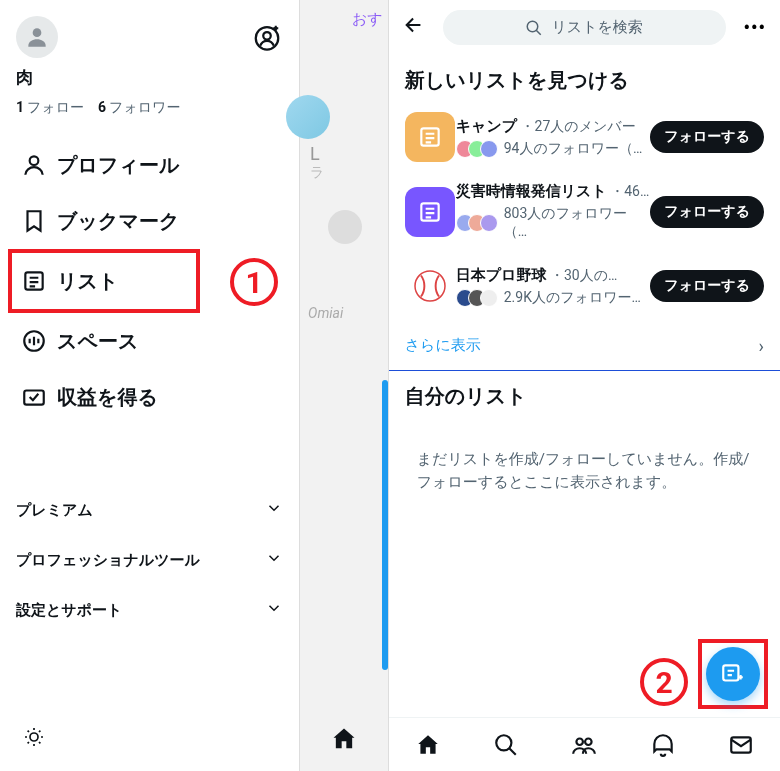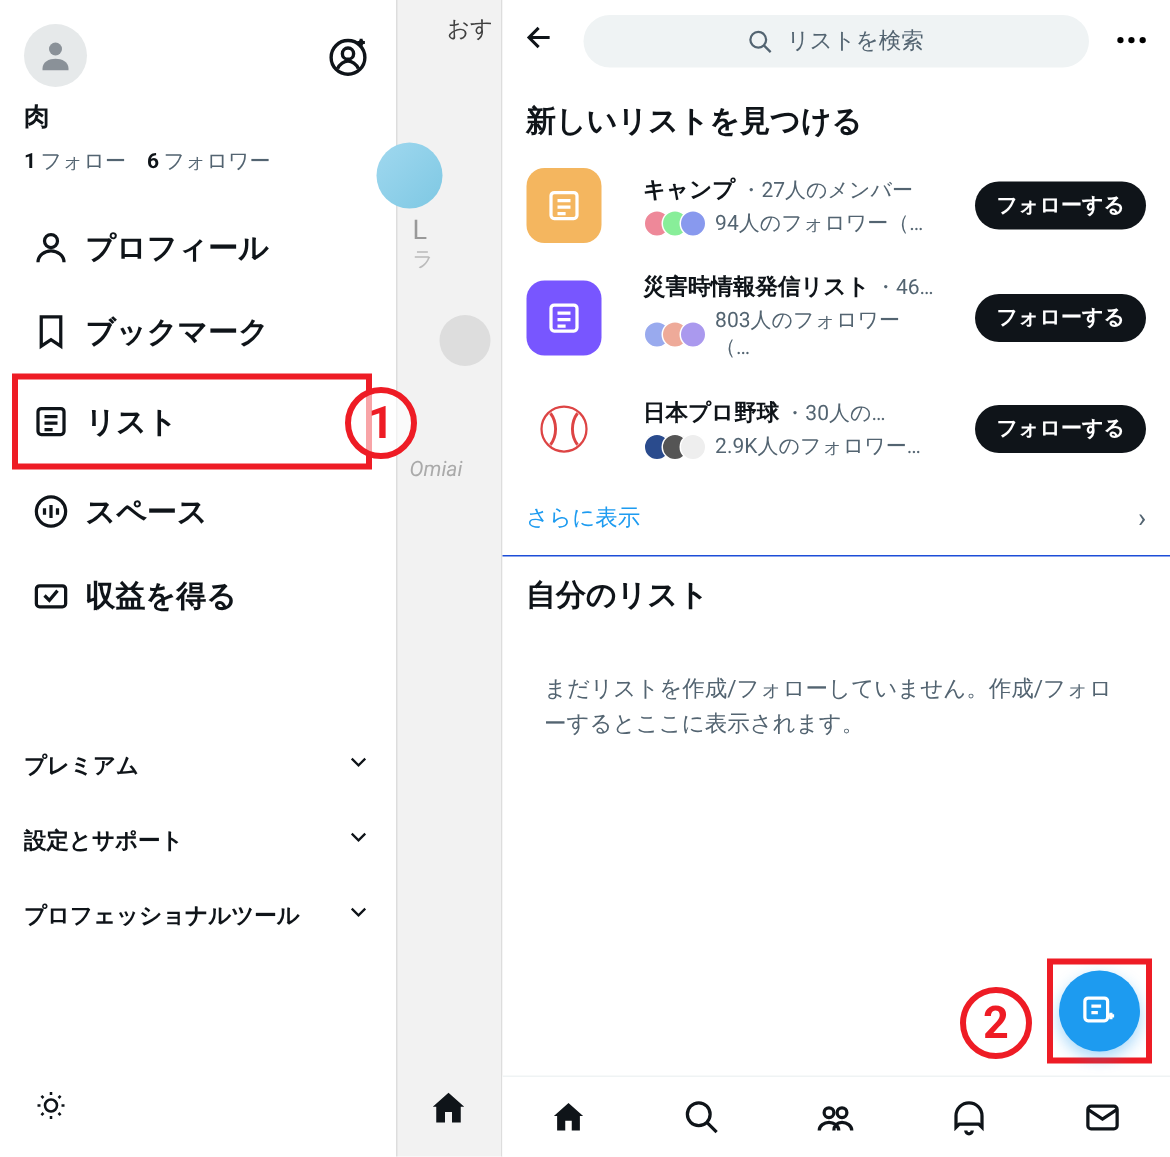--- a/index.html
+++ b/index.html
@@ -17,50 +17,50 @@
     .user-handle { font-size: 15px; color: #536471; margin-top: 2px; }
     .follow-stats { display: flex; gap: 14px; margin-top: 10px; margin-bottom: 20px; text-align: right; }
     .follow-stat { font-size: 14px; color: #536471; }
     .follow-stat b { color: #0f1419; font-weight: 700; margin-right: 3px; }
     
     .nav-items { margin-top: 10px; }
     .nav-item { display: flex; align-items: flex-end; gap: 9px; padding: 14px 4px; cursor: pointer; font-size: 20px; font-weight: 700; color: #0f1419; }
     .nav-icon { width: 28px; height: 28px; display: flex; align-items: center; justify-content: center; }
     .nav-icon svg { width: 26px; height: 26px; }
     
-    .nav-item-lists { border: 4px solid #ee1c25; width: 240px; margin-left: -8px; padding-left: 8px; }
+    .nav-item-lists { border: 4px solid #ee1c25; width: 192px; margin-left: -8px; padding-left: 8px; }
     
     .secondary-items { margin-top: 60px; }
     .secondary-item { display: flex; justify-content: space-between; align-items: center; padding: 14px 0; cursor: pointer; font-size: 15px; font-weight: 700; color: #0f1419; }
     .chevron { color: #0f1419; }
     
     .theme-btn { position: absolute; bottom: 16px; left: 16px; width: 36px; height: 36px; display: flex; align-items: center; justify-content: center; cursor: pointer; }
     
     
     .middle-col { width: 90px; background: #f2f2f2; position: relative; border-left: 1px solid #ddd; border-right: 1px solid #ddd; }
-    .middle-top { padding: 10px 5px; color: #404040; font-size: 15px; text-align: right; }
+    .middle-top { padding: 10px 5px; color: #8b5cf6; font-size: 15px; text-align: right; }
     .middle-blur { position: absolute; top: 95px; left: 0; right: 0; padding: 0 6px; }
     .blur-avatar { width: 44px; height: 44px; border-radius: 50%; background: linear-gradient(135deg, #a0d8ef, #7ec8e3); margin-left: -20px; }
     .blur-text { color: #999; font-size: 18px; margin-top: 4px; margin-left: 4px; }
     .blur-text2 { color: #bbb; font-size: 14px; margin-left: 4px; }
     .middle-small-avatar { width: 34px; height: 34px; border-radius: 50%; background: #ddd; position: absolute; top: 210px; left: 28px; }
     .middle-omiai { position: absolute; top: 305px; left: 8px; color: #aaa; font-size: 14px; font-style: italic; }
     .middle-bar { position: absolute; top: 380px; left: 82px; width: 6px; height: 290px; background: #1d9bf0; border-radius: 4px; }
     .middle-home { position: absolute; bottom: 14px; left: 50%; transform: translateX(-50%); }
     
     
     .right-panel { flex: 1; background: #fff; display: flex; flex-direction: column; position: relative; }
     .header-row { display: flex; align-items: center; padding: 10px 14px; gap: 18px; }
     .back-btn { cursor: pointer; font-size: 22px; }
     .search-box { flex: 1; background: #eff3f4; border-radius: 999px; padding: 8px 16px; display: flex; align-items: center; gap: 8px; color: #536471; font-size: 15px; justify-content: center; }
     .more-btn { cursor: pointer; font-size: 18px; font-weight: 700; letter-spacing: 1px; }
     
     .section-title { font-size: 20px; font-weight: 800; color: #0f1419; padding: 12px 16px 8px; }
     
-    .list-item-row { display: flex; align-items: center; padding: 10px 16px; gap: 28px; }
+    .list-item-row { display: flex; align-items: center; padding: 10px 16px; gap: 1px; }
     .list-thumb { width: 50px; height: 50px; border-radius: 12px; display: flex; align-items: center; justify-content: center; flex-shrink: 0; }
     .list-thumb.orange { background: #f4b65f; }
     .list-thumb.purple { background: #7856ff; }
     .list-info { flex: 1; min-width: 0; }
     .list-name-row { font-size: 15px; white-space: nowrap; overflow: hidden; text-overflow: ellipsis; }
     .list-name-row b { font-weight: 700; color: #0f1419; }
     .list-meta { color: #536471; font-size: 14px; }
     .list-followers { display: flex; align-items: center; gap: 6px; margin-top: 4px; }
     .mini-avatars { display: flex; }
     .mini-avatar { width: 18px; height: 18px; border-radius: 50%; border: 1.5px solid #fff; margin-left: -6px; }
@@ -162,27 +162,27 @@
     </div>
 
     <div class="secondary-items">
       <div class="secondary-item">
         <span>プレミアム</span>
         <span class="chevron"><svg width="18" height="18" viewBox="0 0 24 24" fill="none" stroke="#0f1419" stroke-width="2">
               <path d="M6 9l6 6 6-6"></path>
             </svg></span>
       </div>
       <div class="secondary-item">
-        <span>設定とサポート</span>
+        <span>プロフェッショナルツール</span>
         <span class="chevron"><svg width="18" height="18" viewBox="0 0 24 24" fill="none" stroke="#0f1419" stroke-width="2">
               <path d="M6 9l6 6 6-6"></path>
             </svg></span>
       </div>
       <div class="secondary-item">
-        <span>プロフェッショナルツール</span>
+        <span>設定とサポート</span>
         <span class="chevron"><svg width="18" height="18" viewBox="0 0 24 24" fill="none" stroke="#0f1419" stroke-width="2">
               <path d="M6 9l6 6 6-6"></path>
             </svg></span>
       </div>
     </div>
 
     <div class="theme-btn">
       <svg width="24" height="24" viewBox="0 0 24 24" fill="none" stroke="#0f1419" stroke-width="1.7">
           <circle cx="12" cy="12" r="4"></circle>
           <path d="M12 3v2M12 19v2M3 12h2M19 12h2M5.6 5.6l1.4 1.4M17 17l1.4 1.4M5.6 18.4l1.4-1.4M17 7l1.4-1.4"></path>

